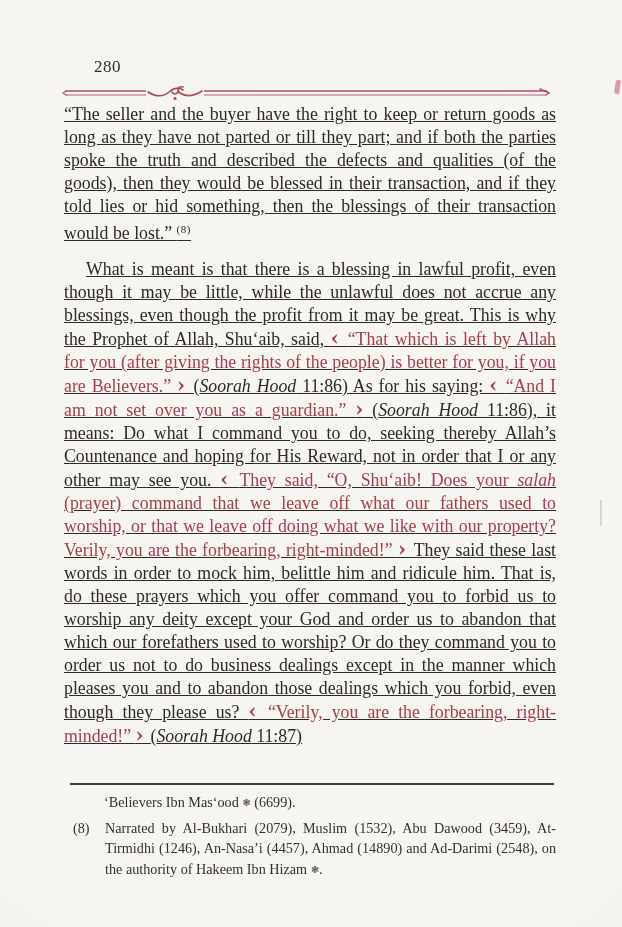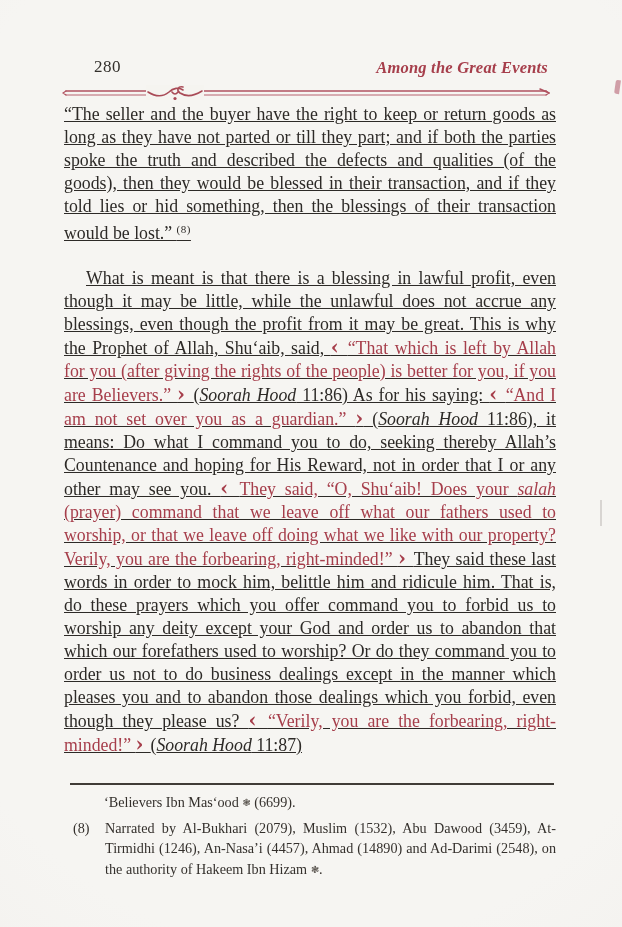--- a/index.html
+++ b/index.html
@@ -23,21 +23,21 @@
     color:#a63e4b;letter-spacing:.2px;
   }
   .header-rule{position:absolute;left:62px;top:83px;width:488px;height:20px;}
   
   .body-text{
     position:absolute;left:64px;top:103px;width:492px;
     font-size:17.8px;line-height:23px;
     text-align:justify;text-align-last:left;
   }
   .body-text p{margin:0;text-decoration:underline;}
-  .body-text p + p{margin-top:22px;text-indent:22px;}
+  .body-text p + p{margin-top:13px;text-indent:22px;}
   .red{color:#a63e4b;}
   .italic{font-style:italic;}
   .red.italic,.red-italic{color:#a63e4b;font-style:italic;}
   .bracket{
     color:#a63e4b;font-weight:bold;font-size:1.12em;
     font-family:"DejaVu Serif",serif;
   }
   .sup{font-size:11px;vertical-align:6px;letter-spacing:.5px;}
   .honorific{
     font-family:"DejaVu Sans",sans-serif;
@@ -66,21 +66,20 @@
     position:absolute;right:20px;top:500px;width:2px;height:26px;
     background:#b9b6b2;opacity:.5;
   }
 </style>
 </head>
 <body>
 
 <div class="page">
 
   <div class="page-number">280</div>
-  <div class="running-title">Among the Great Events</div>
 
   <div class="header-rule">
     <svg width="488" height="20" viewBox="0 0 488 20">
       <g stroke="#b05260" fill="none" stroke-linecap="round">
         <path d="M4 8 H484" stroke-width="1.7"></path>
         <path d="M4 12 H484" stroke-width="0.9"></path>
         <path d="M4 8 L1 10 L4 12" stroke-width="1.2"></path>
         <path d="M484 8 L487 10 L484 12" stroke-width="1.2"></path>
         <path d="M478 6 L487 10" stroke-width="1.6"></path>
       </g>

